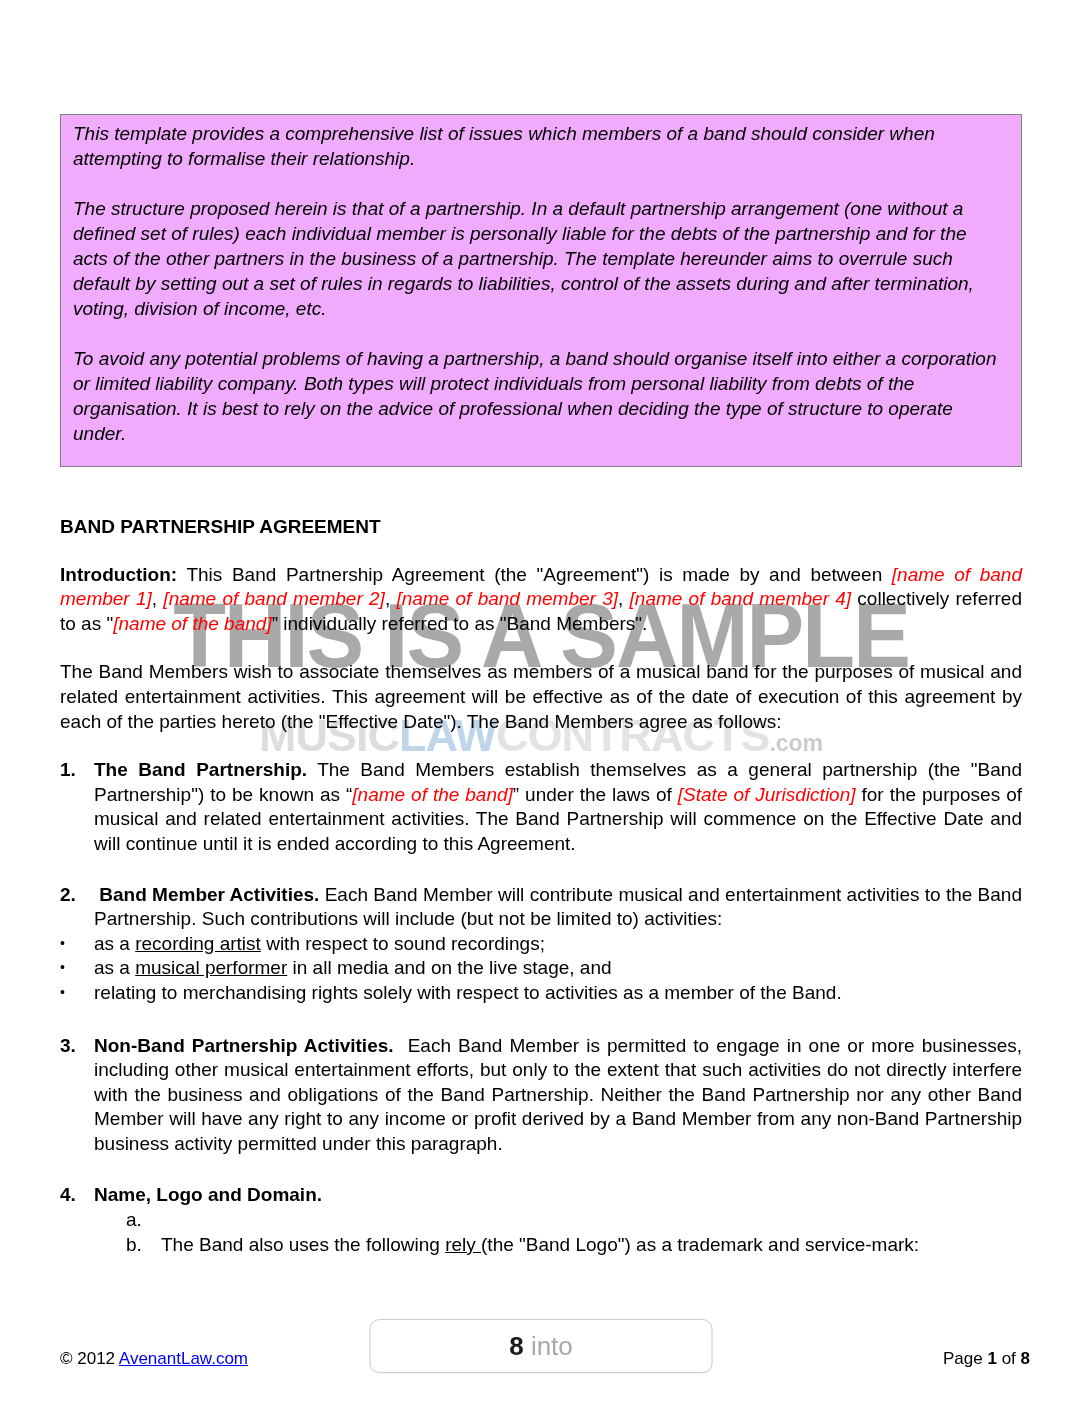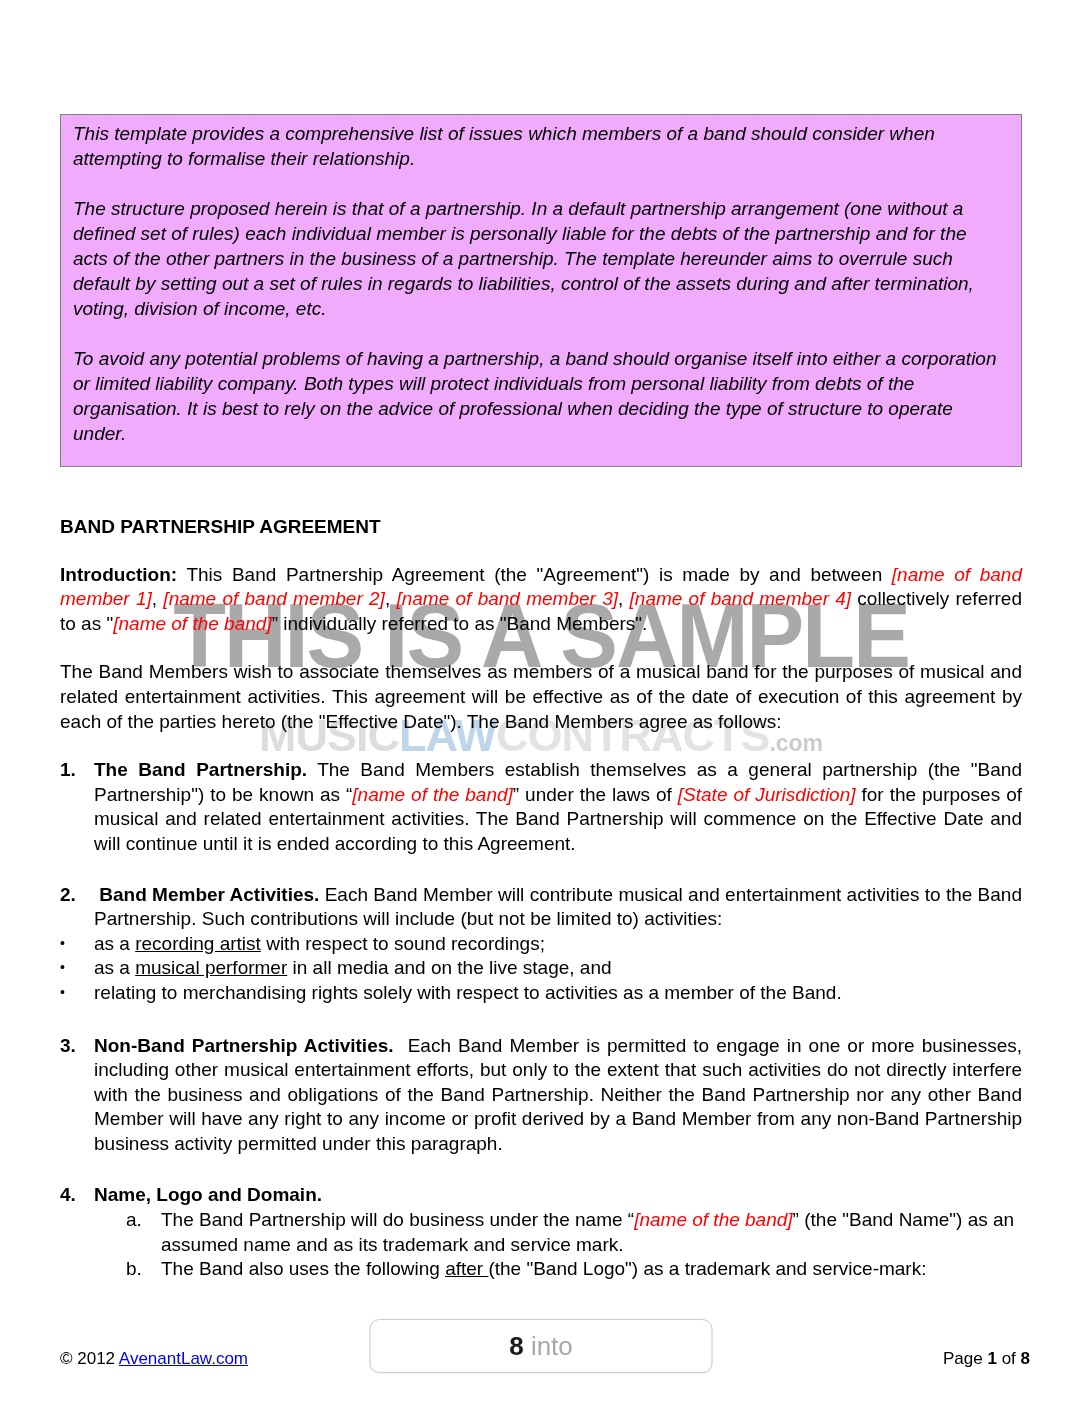--- a/index.html
+++ b/index.html
@@ -143,25 +143,24 @@
       <div class="sec-num">3.</div>
       <div class="sec-body justify"><b class="run">Non-Band Partnership Activities.</b><span>&nbsp; Each Band Member is permitted to engage in one or more businesses, including other musical entertainment efforts, but only to the extent that such activities do not directly interfere with the business and obligations of the Band Partnership. Neither the Band Partnership nor any other Band Member will have any right to any income or profit derived by a Band Member from any non-Band Partnership business activity permitted under this paragraph.</span></div>
     </div>
 
     <div class="sec" style="margin-bottom:0;">
       <div class="sec-num">4.</div>
       <div class="sec-body"><b class="run">Name, Logo and Domain.</b></div>
     </div>
     <div class="sub-item">
       <div class="sub-label">a.</div>
-      <div class="sub-body"><span>The Band Partnership will do business under the name “</span><span class="red">[name of the band]</span><span>” (the "Band Name") as an assumed name and as its trademark and service mark.</span></div>
     </div>
     <div class="sub-item">
       <div class="sub-label">b.</div>
-      <div class="sub-body"><span>The Band also uses the following </span><span class="u">after </span><span>(the "Band Logo") as a trademark and service-mark:</span></div>
+      <div class="sub-body"><span>The Band also uses the following </span><span class="u">rely </span><span>(the "Band Logo") as a trademark and service-mark:</span></div>
     </div>
 
   </div>
 
   <div class="footer-copyright"><span class="ws">© 2012 </span><a>AvenantLaw.com</a></div>
 
   <div class="pages-button">
       <span class="pages-count">8</span>
       <span class="pages-label"> into</span>
     </div>

